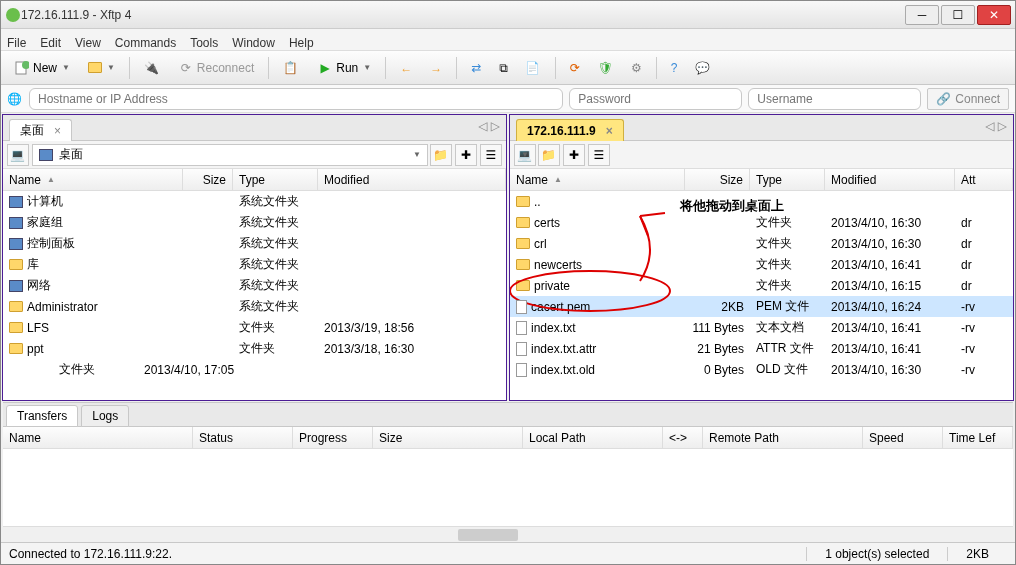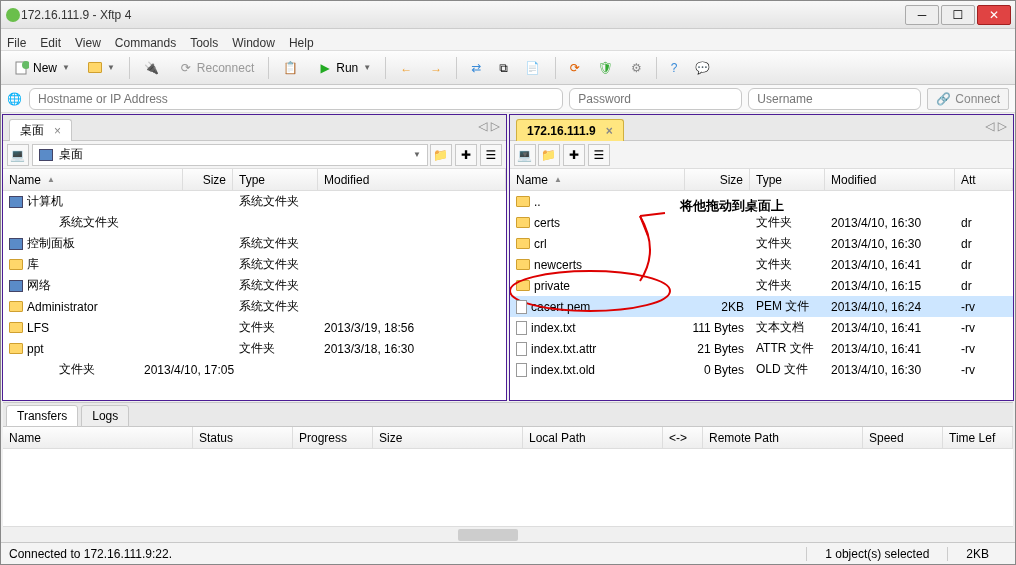--- a/index.html
+++ b/index.html
@@ -193,20 +193,24 @@
         <div class="row">
    <div class="cell" style="width:180px">
             <span class="comp-ico"></span>
             <span>计算机</span>
           </div>
    <div class="cell" style="width:50px;justify-content:flex-end"></div>
    <div class="cell" style="width:85px">系统文件夹</div>
    <div class="cell" style="flex:1"></div>
         </div>
         <div class="row">
+   <div class="cell" style="width:180px">
+            <span class="comp-ico"></span>
+            <span>家庭组</span>
+          </div>
    <div class="cell" style="width:50px;justify-content:flex-end"></div>
    <div class="cell" style="width:85px">系统文件夹</div>
    <div class="cell" style="flex:1"></div>
         </div>
         <div class="row">
    <div class="cell" style="width:180px">
             <span class="comp-ico"></span>
             <span>控制面板</span>
           </div>
    <div class="cell" style="width:50px;justify-content:flex-end"></div>

